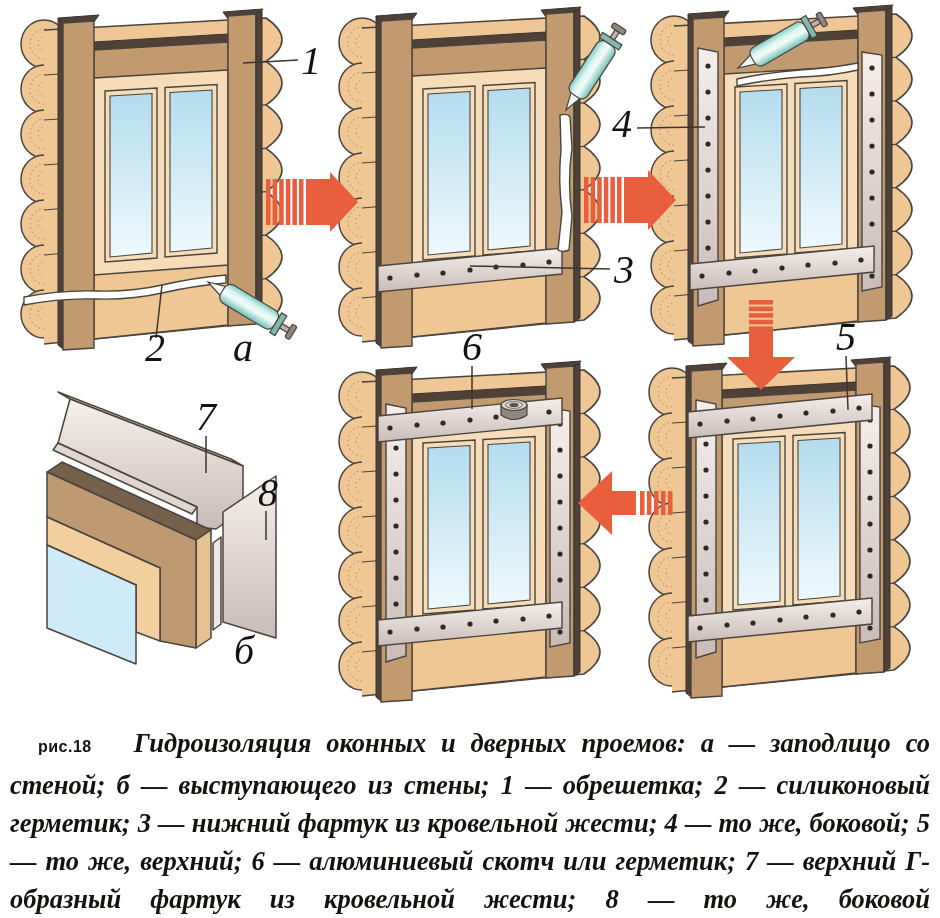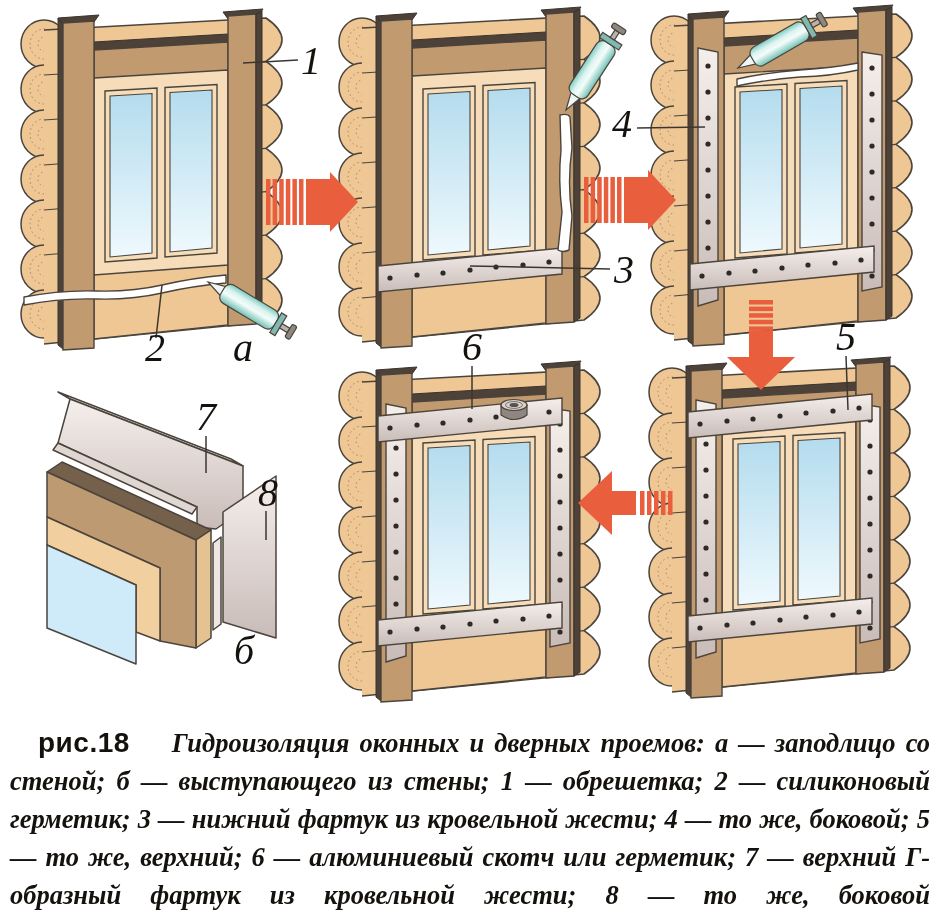--- a/index.html
+++ b/index.html
@@ -21,21 +21,21 @@
   .lead{stroke:#3c362f;stroke-width:1.5}
   .lbl{font-family:"Liberation Serif",serif;font-style:italic;font-size:40px;fill:#15120e;text-anchor:middle}
   .arrow{fill:#E95E3D}
   .toolpart{stroke:#4a443c;stroke-width:1.2}
   
   .caption{position:absolute;top:724px;left:10px;width:920px;
     font-family:"Liberation Serif",serif;font-style:italic;font-weight:bold;
     font-size:26.5px;line-height:38px;color:#15120e;
     text-align:justify;text-align-last:justify;text-indent:28px}
   .figid{font-family:"Liberation Sans",sans-serif;font-style:normal;font-weight:700;
-    font-size:28px;letter-spacing:.5px;margin-right:42px}
+    font-size:16px;letter-spacing:.5px;margin-right:42px}
 </style>
 </head>
 <body>
 
 <div class="stage">
 <svg width="940" height="724" viewBox="0 0 940 724" xmlns="http://www.w3.org/2000/svg">
   <defs>
     <linearGradient id="gGlass" x1="0" y1="0" x2="0" y2="1">
       <stop offset="0" stop-color="#b4dcee"></stop>
           <stop offset="1" stop-color="#eef9fd"></stop>

